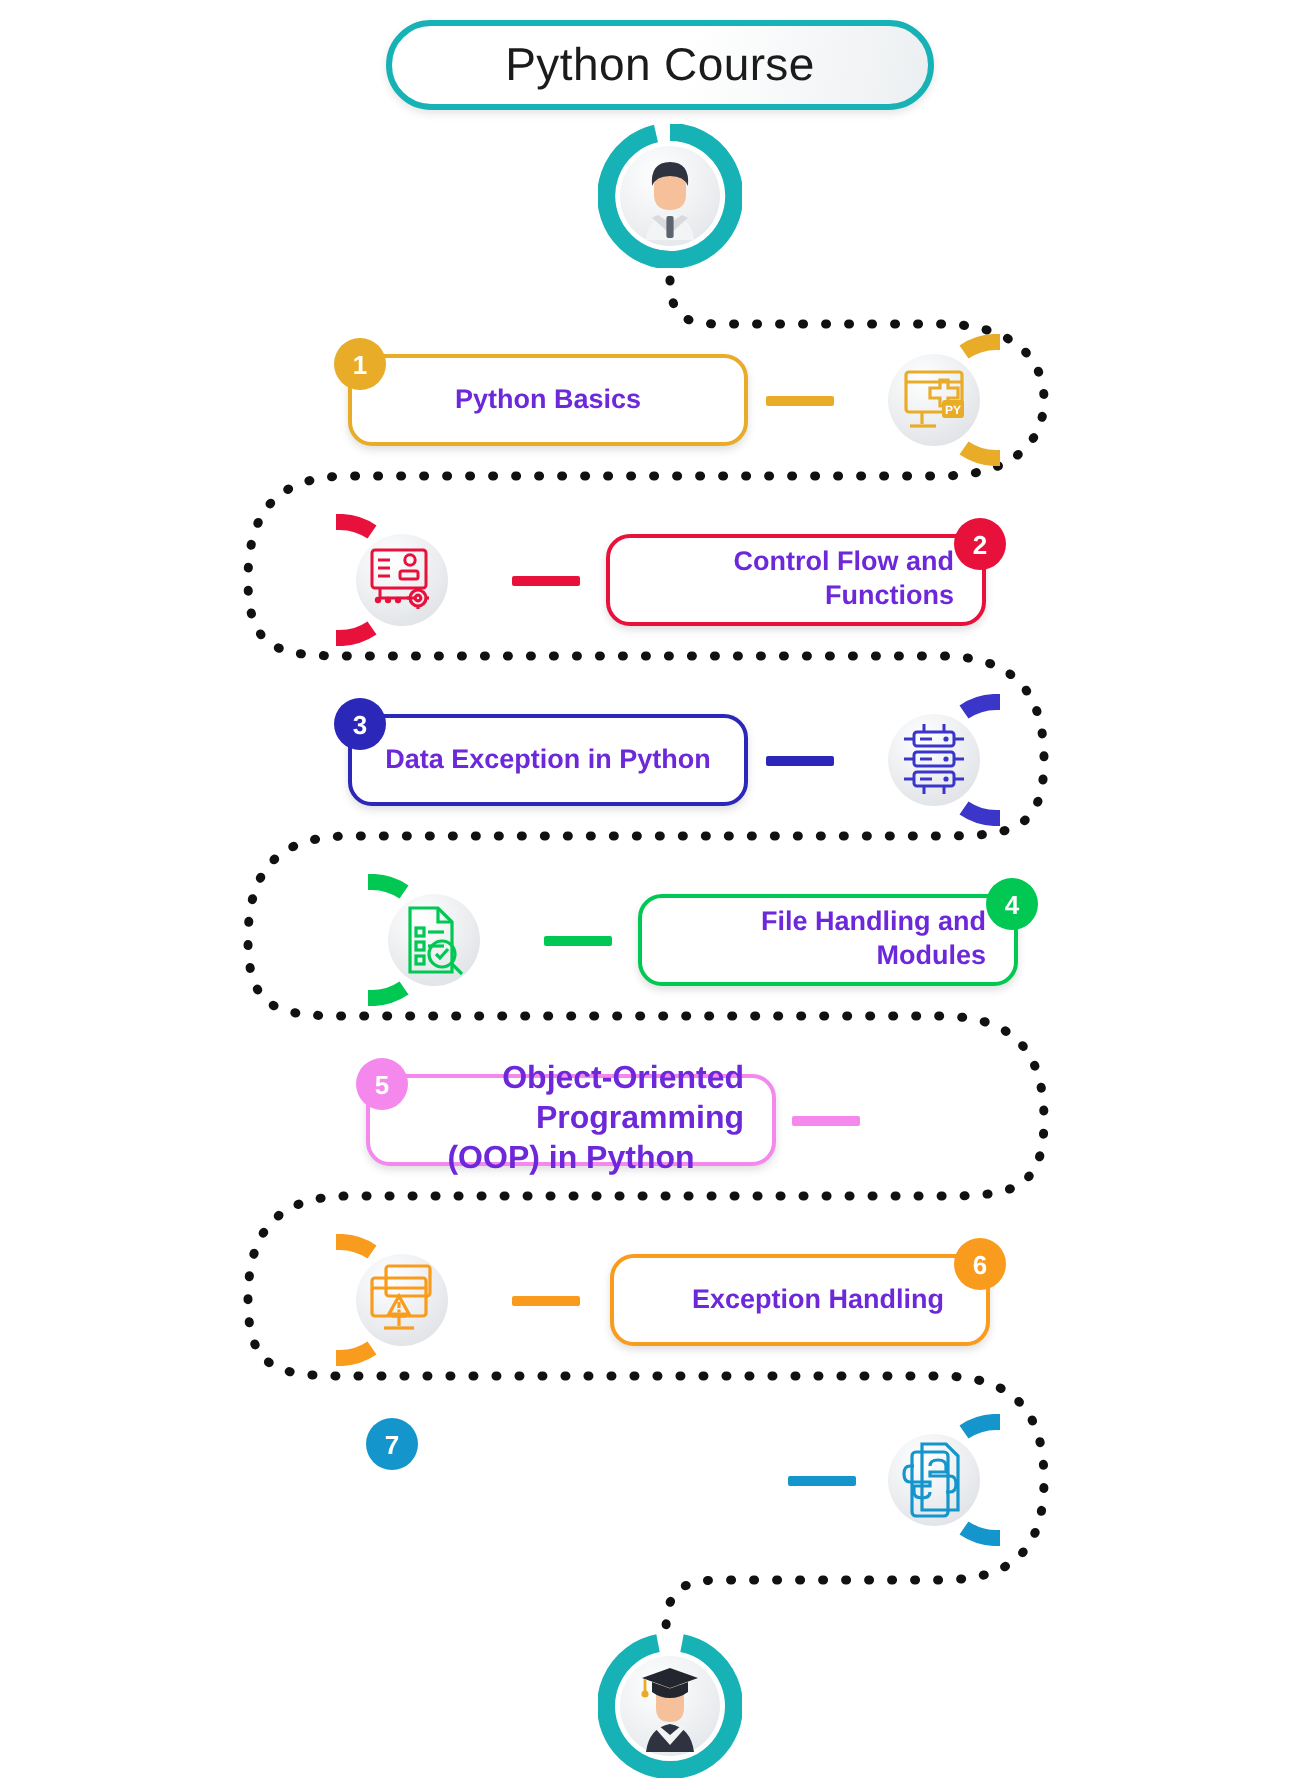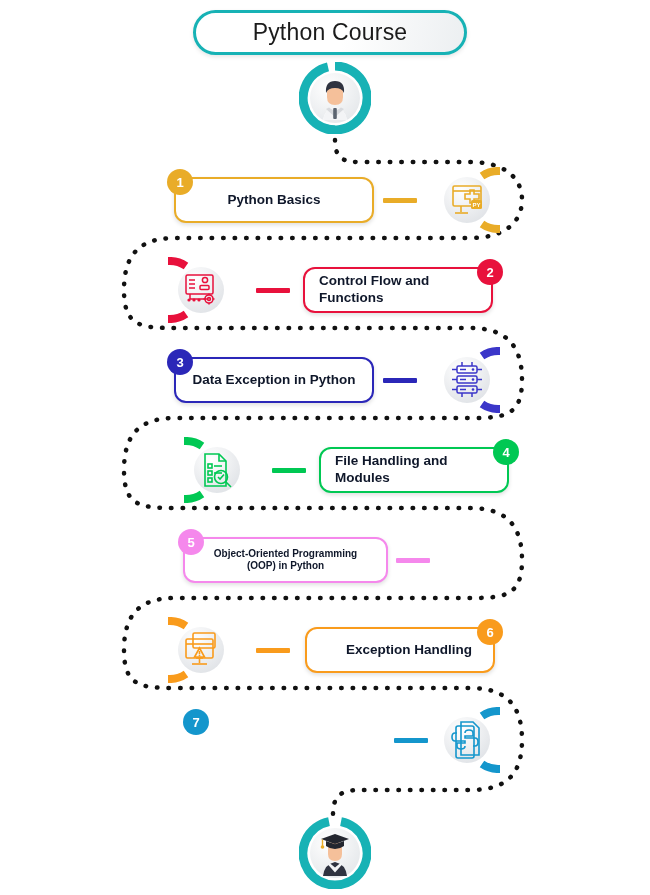--- a/index.html
+++ b/index.html
@@ -43,24 +43,24 @@
   .label-box {
     position:absolute; top:22px;
     height:46px;
     border:2.5px solid #000; border-radius:12px;
     background:#fff;
     display:flex; align-items:center; justify-content:center;
     padding:0 14px;
     box-shadow: 0 2px 4px rgba(0,0,0,0.13);
   }
   .label-box .label-text {
-    font-size:13.5px; font-weight:bold; color:#0f172a;
-    text-align:left; line-height:1.25;
-  }
-  .label-box.two-line .label-text { font-size:10px; }
+    font-size:13.5px; font-weight:bold; color:#6d28d9;
+    text-align:right; line-height:1.25;
+  }
+  .label-box.two-line .label-text { font-size:16px; }
 
   .badge {
     position:absolute; width:26px; height:26px; border-radius:50%;
     display:flex; align-items:center; justify-content:center;
     color:#fff; font-size:13px; font-weight:bold;
     z-index:7;
   }
 
   .dash {
     position:absolute; top:43px; width:34px; height:5px; border-radius:1px;

